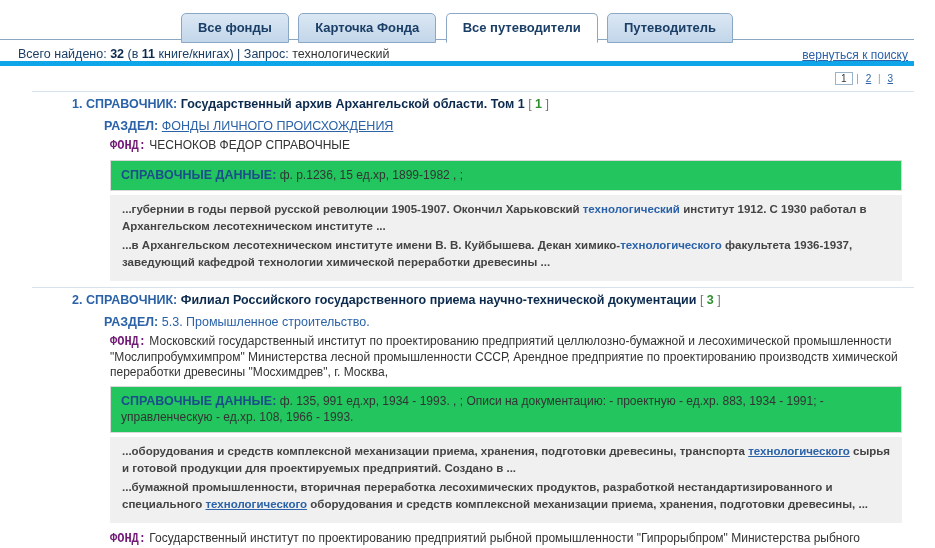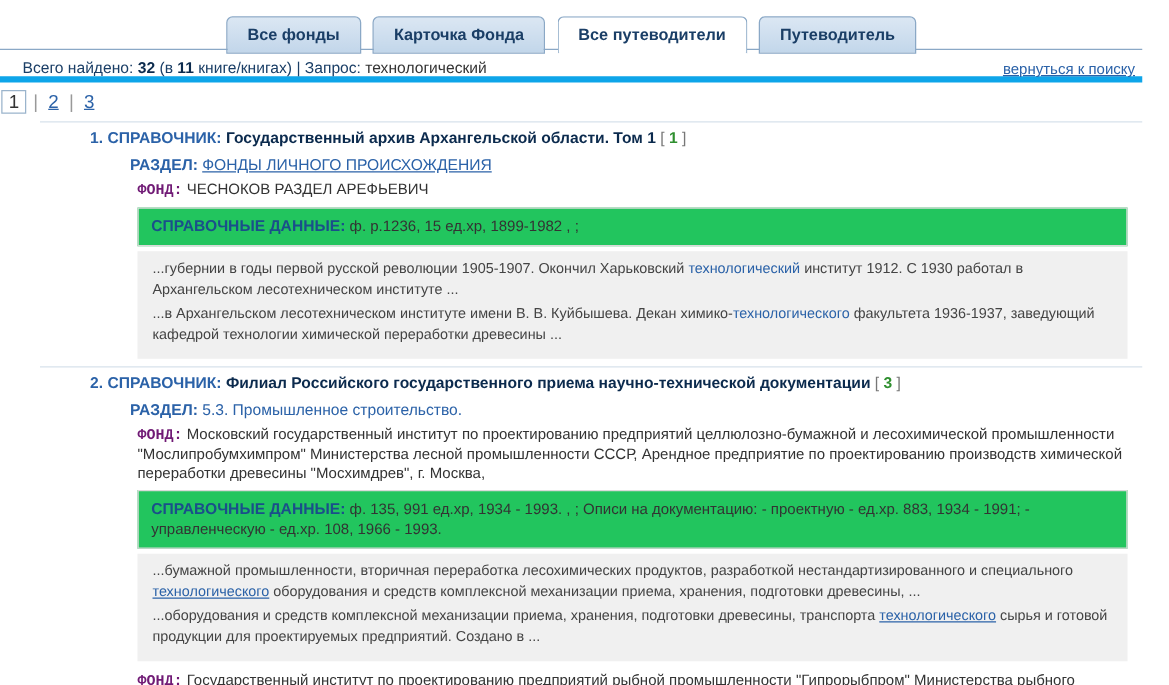--- a/index.html
+++ b/index.html
@@ -66,23 +66,23 @@
     right: 6px;
     top: 8px;
     color: #2b62a8;
     text-decoration: underline;
     cursor: pointer;
     font-size: 12px;
   }
 
   
   .pager {
-    text-align: left;
+    text-align: right;
     padding: 6px 17px 4px 0;
-    font-size: 15px;
+    font-size: 10px;
     color: #2b62a8;
   }
   .pager .pg {
     display: inline-block;
     padding: 0 4px;
     color: #2b62a8;
     text-decoration: underline;
     cursor: pointer;
   }
   .pager .pg.current {
@@ -158,21 +158,21 @@
   .spravka .lab { color: #1a4f8a; font-weight: bold; font-size: 12.5px; }
 
   .snippets {
     margin: 3px 0 6px 22px;
     padding: 6px 10px 8px 12px;
     background: #f0f0f0;
     font-size: 11.5px;
     line-height: 17px;
     color: #444444;
   }
-  .snippets p { margin: 0; padding: 0 0 2px 0; }
+  .snippets p { margin: 0; padding: 0 0 2px 0; font-weight: bold; }
   .hl { color: #2b62a8; }
   .hl-link { color: #2b62a8; text-decoration: underline; cursor: pointer; }
 </style>
 </head>
 <body>
 
 <div id="page">
 
   <div class="tabbar">
     <div class="tab">Все фонды</div>
@@ -209,21 +209,21 @@
       <span class="title">Государственный архив Архангельской области. Том 1</span>
       <span class="brk">[&nbsp;</span><span class="cnt">1</span><span class="brk">&nbsp;]</span>
     </div>
     <div class="body">
       <div class="razdel">
         <span class="lab">РАЗДЕЛ:</span>
         <span class="val">ФОНДЫ ЛИЧНОГО ПРОИСХОЖДЕНИЯ</span>
       </div>
       <div class="fond">
         <span class="lab">ФОНД:</span>
-        <span>ЧЕСНОКОВ РАЗДЕЛ АРЕФЬЕВИЧ</span>
+        <span>ЧЕСНОКОВ ФЕДОР СПРАВОЧНЫЕ</span>
       </div>
       <div class="spravka">
         <span class="lab">СПРАВОЧНЫЕ ДАННЫЕ:</span>
         <span>ф. р.1236, 15 ед.хр, 1899-1982 , ;</span>
       </div>
       <div class="snippets">
         <p>...губернии в годы первой русской революции 1905-1907. Окончил Харьковский <span class="hl">технологический</span> институт 1912. С 1930 работал в Архангельском лесотехническом институте ...</p>
         <p>...в Архангельском лесотехническом институте имени В. В. Куйбышева. Декан химико-<span class="hl">технологического</span> факультета 1936-1937, заведующий кафедрой технологии химической переработки древесины ...</p>
       </div>
     </div>
@@ -241,22 +241,22 @@
       </div>
       <div class="fond">
         <span class="lab">ФОНД:</span>
         <span>Московский государственный институт по проектированию предприятий целлюлозно-бумажной и лесохимической промышленности "Мослипробумхимпром" Министерства лесной промышленности СССР, Арендное предприятие по проектированию производств химической переработки древесины "Мосхимдрев", г. Москва,</span>
       </div>
       <div class="spravka">
         <span class="lab">СПРАВОЧНЫЕ ДАННЫЕ:</span>
         <span>ф. 135, 991 ед.хр, 1934 - 1993. , ; Описи на документацию: - проектную - ед.хр. 883, 1934 - 1991; - управленческую - ед.хр. 108, 1966 - 1993.</span>
       </div>
       <div class="snippets">
+        <p>...оборудования и средств комплексной механизации приема, хранения, подготовки древесины, транспорта <span class="hl-link">технологического</span> сырья и готовой продукции для проектируемых предприятий. Создано в ...</p>
         <p>...бумажной промышленности, вторичная переработка лесохимических продуктов, разработкой нестандартизированного и специального <span class="hl-link">технологического</span> оборудования и средств комплексной механизации приема, хранения, подготовки древесины, ...</p>
-        <p>...оборудования и средств комплексной механизации приема, хранения, подготовки древесины, транспорта <span class="hl-link">технологического</span> сырья и готовой продукции для проектируемых предприятий. Создано в ...</p>
       </div>
       <div class="fond">
         <span class="lab">ФОНД:</span>
         <span>Государственный институт по проектированию предприятий рыбной промышленности "Гипрорыбпром" Министерства рыбного хозяйства СССР, г. Москва,</span>
       </div>
 
     </div>
 
   </div>
 </div>

